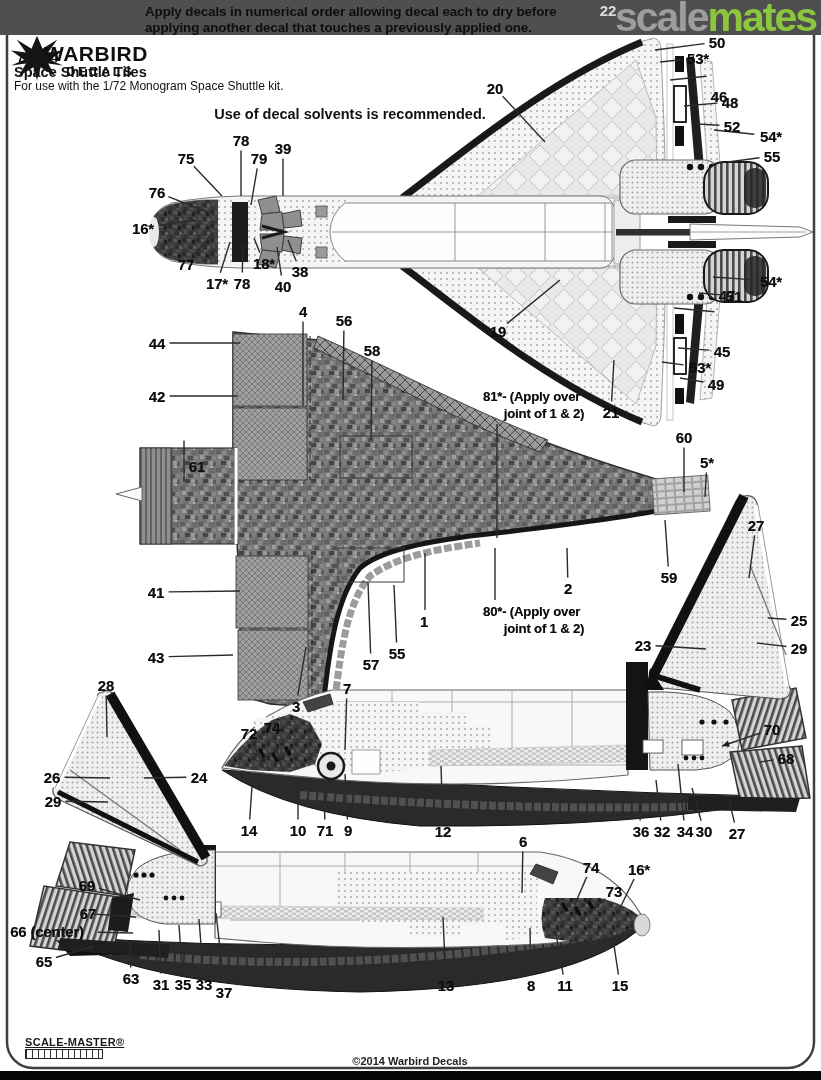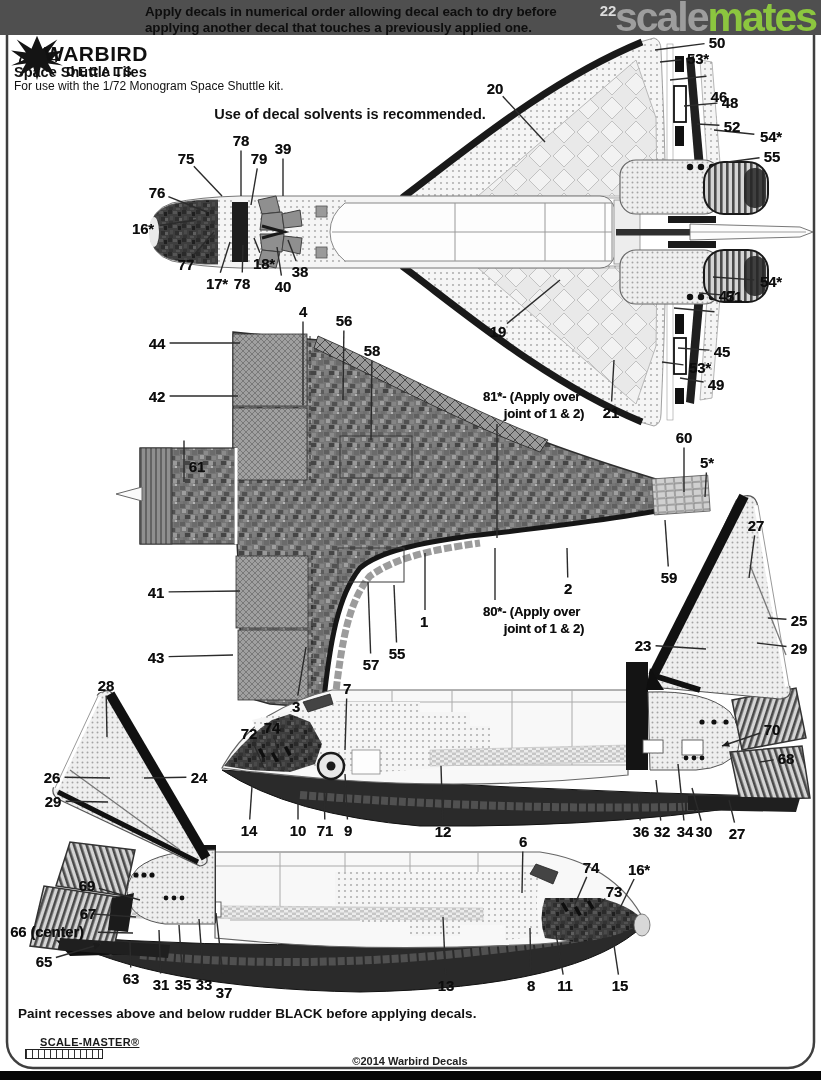--- a/index.html
+++ b/index.html
@@ -22,21 +22,21 @@
   #sheet-title{position:absolute;left:14px;top:64px;font-size:14.5px;font-weight:bold;}
   #kit-note{position:absolute;left:14px;top:79px;font-size:12px;font-weight:normal;}
   #asterisk-note{position:absolute;left:145px;top:49px;width:420px;text-align:center;font-size:14px;font-weight:bold;}
   #solvent-note{position:absolute;left:165px;top:106px;width:370px;text-align:center;font-size:14.5px;font-weight:bold;}
   
   #paint-note{position:absolute;left:18px;top:1006px;font-size:13.5px;font-weight:bold;}
   #extra-note{position:absolute;left:490px;top:1016px;width:330px;text-align:center;font-size:13.5px;font-weight:bold;
               white-space:pre-line;line-height:1.25;}
   #copyright{position:absolute;left:330px;top:1055px;width:160px;text-align:center;font-size:11px;font-weight:bold;color:#222;}
   #scalemaster{position:absolute;left:25px;top:1036px;font-size:11px;font-weight:bold;letter-spacing:0.3px;
-               text-decoration:underline;color:#1a1a1a;margin-left:15px;}
+               text-decoration:underline;color:#1a1a1a;}
   #scalemaster-ruler{position:absolute;left:25px;top:1049px;width:76px;height:8px;border:1.2px solid #222;
      background:repeating-linear-gradient(90deg,#333 0 1px,transparent 1px 6px);}
   #bottom-bar{position:absolute;left:0;top:1071px;width:821px;height:9px;background:#060606;}
   
   #art{position:absolute;left:0;top:0;z-index:1;}
   #leads{position:absolute;left:0;top:0;z-index:2;}
   #callouts{position:absolute;left:0;top:0;width:821px;height:1080px;z-index:3;pointer-events:none;}
   .callout{position:absolute;transform:translate(-50%,-50%);font-size:15px;font-weight:bold;color:#0d0d0d;
            white-space:nowrap;letter-spacing:-0.2px;text-shadow:0 0 0.6px rgba(20,20,20,.55);}
   .note{transform:none;font-size:13.2px;white-space:pre;line-height:1.3;text-align:left;}
@@ -505,18 +505,17 @@
   <svg id="brand-star" width="62" height="48" viewBox="0 0 60 52">
     <path d="M30,2 L36,16 L52,6 L42,20 L58,18 L44,28 L58,34 L42,32 L50,46 L34,36 L30,50 L26,36 L10,46 L18,32 L2,34 L16,28 L2,18 L18,20 L8,6 L24,16 Z" fill="#141414"></path>
   </svg>
   <div id="brand-name">WARBIRD</div>
   <div id="brand-sub">DECALS</div>
   <div id="product-code">72 034</div>
   <div id="sheet-title">Space Shuttle Tiles</div>
   <div id="kit-note">For use with the 1/72 Monogram Space Shuttle kit.</div>
   <div id="solvent-note">Use of decal solvents is recommended.</div>
 
-  <div id="paint-note">Paint recesses above and below rudder BLACK before applying decals.</div>
   <div id="copyright">©2014 Warbird Decals</div>
   <div id="scalemaster">SCALE-MASTER®</div>
   <div id="scalemaster-ruler"></div>
   <div id="bottom-bar"></div>
 </div>
 
 </body></html>

